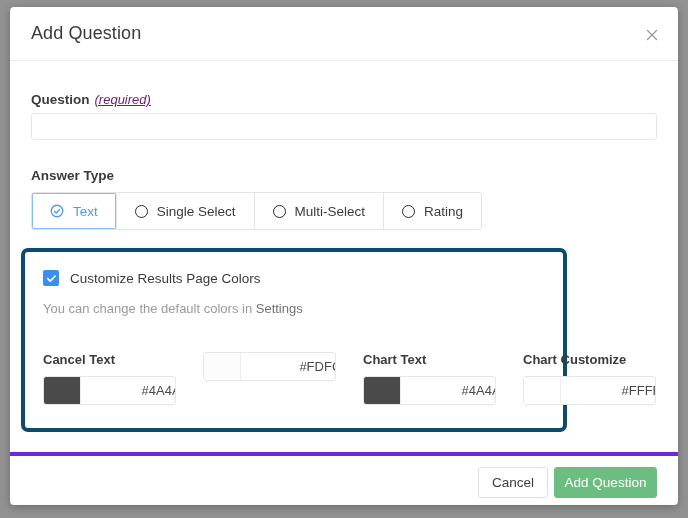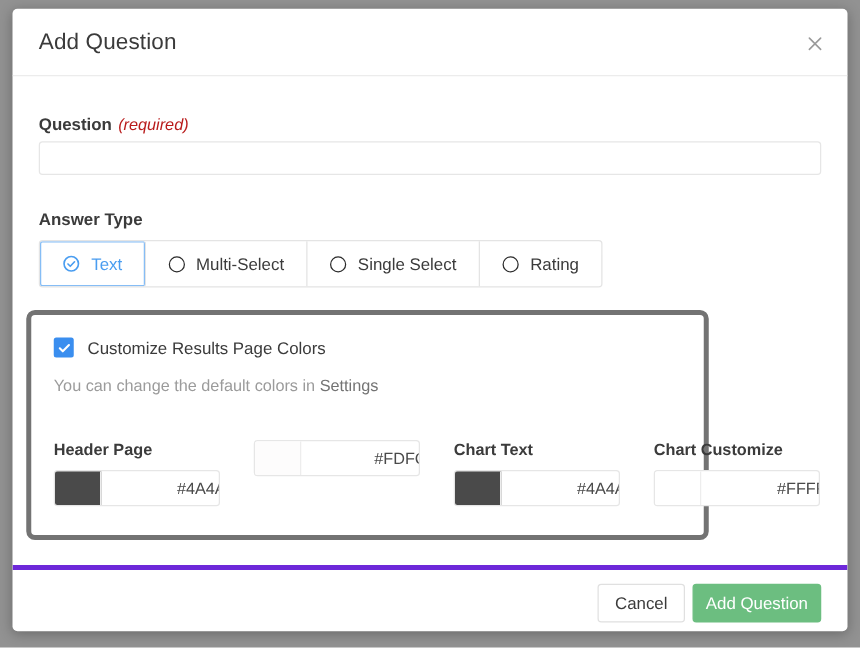--- a/index.html
+++ b/index.html
@@ -63,23 +63,24 @@
   .field-label {
     position: absolute;
     font-size: 13.5px;
     font-weight: bold;
     color: #3b3b3b;
   }
   .label-question { left: 21px; top: 31px; }
   .label-required {
     font-weight: normal;
     font-style: italic;
-    color: #b91c1c;
+    color: #701a75;
     margin-left: 5px;
     font-size: 13px;
+    text-decoration: underline;
   }
   .label-answer-type { left: 21px; top: 107px; }
 
   .question-input {
     position: absolute;
     left: 21px;
     top: 52px;
     width: 626px;
     height: 27px;
     border: 1px solid #e6e6e6;
@@ -134,21 +135,21 @@
   }
   .radio-check { width: 14px; height: 14px; display: block; color: #4a9df0; }
 
   
   .highlight-panel {
     position: absolute;
     left: 11px;
     top: 187px;
     width: 546px;
     height: 184px;
-    border: 4px solid #737373;
+    border: 4px solid #0c4a6e;
     border-radius: 7px;
     box-sizing: border-box;
     background: #ffffff;
     padding-left: 31px;
   }
 
   .cb-row {
     position: absolute;
     left: 18px;
     top: 18px;
@@ -296,25 +297,25 @@
     <div class="answer-type-group">
       <div class="at-opt selected">
         <svg class="radio-check" viewBox="0 0 16 16">
           <circle cx="8" cy="8" r="6.6" fill="none" stroke="currentColor" stroke-width="1.5"></circle>
           <path d="M5 8.2 L7.1 10.3 L11 6.2" fill="none" stroke="currentColor" stroke-width="1.5" stroke-linecap="round" stroke-linejoin="round"></path>
         </svg>
         <span>Text</span>
       </div>
       <div class="at-opt">
         <span class="radio-empty"></span>
-        <span>Multi-Select</span>
+        <span>Single Select</span>
       </div>
       <div class="at-opt">
         <span class="radio-empty"></span>
-        <span>Single Select</span>
+        <span>Multi-Select</span>
       </div>
       <div class="at-opt">
         <span class="radio-empty"></span>
         <span>Rating</span>
       </div>
     </div>
 
     <div class="highlight-panel">
 
       <div class="cb-row">
@@ -327,21 +328,21 @@
       </div>
 
       <div class="hint-row">
         <span>You can change the default colors in</span>
         <span class="hint-link">Settings</span>
       </div>
 
       <div class="color-fields">
 
         <div class="color-field">
-          <span class="color-field-label">Header Page</span>
+          <span class="color-field-label">Cancel Text</span>
           <div class="color-input-wrap">
             <span class="color-swatch" style="background:#4A4A4A"></span>
             <input class="color-hex" type="text" value="#4A4A4A" style="">
           </div>
         </div>
 
         <div class="color-field">
           <div class="color-input-wrap">
             <span class="color-swatch" style="background:#FDFCFC"></span>
             <input class="color-hex" type="text" value="#FDFCFC" style="">

